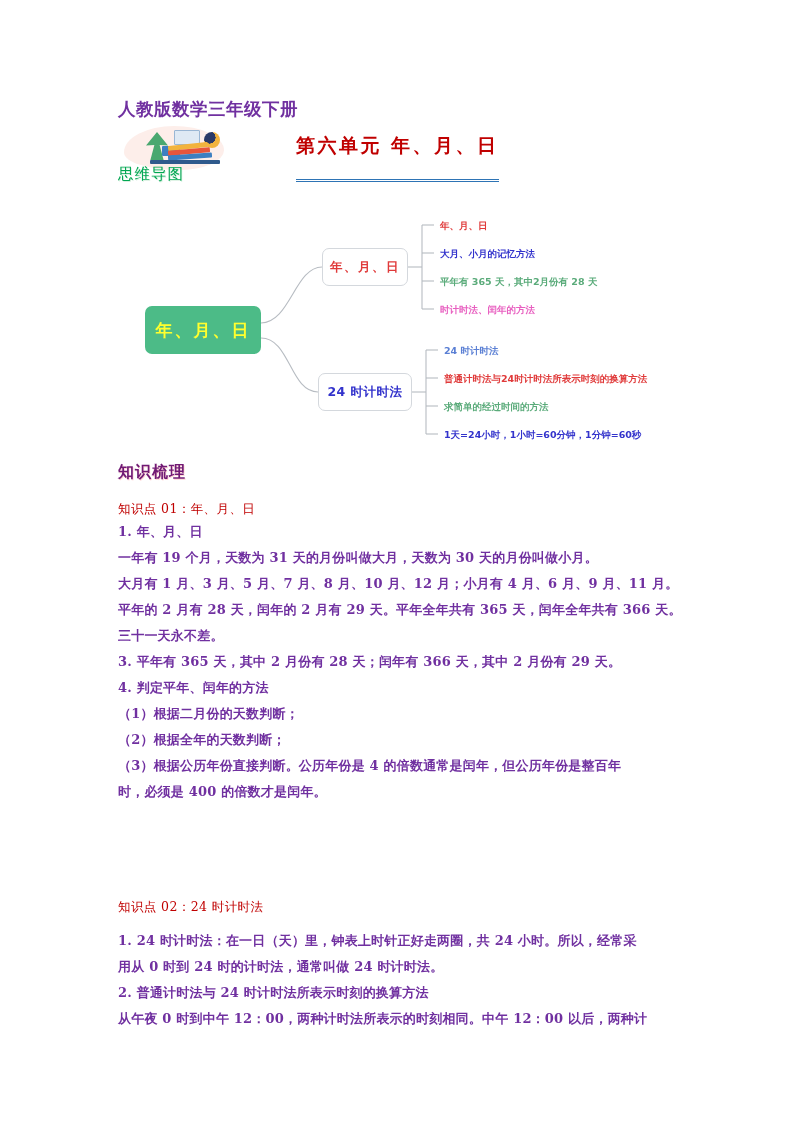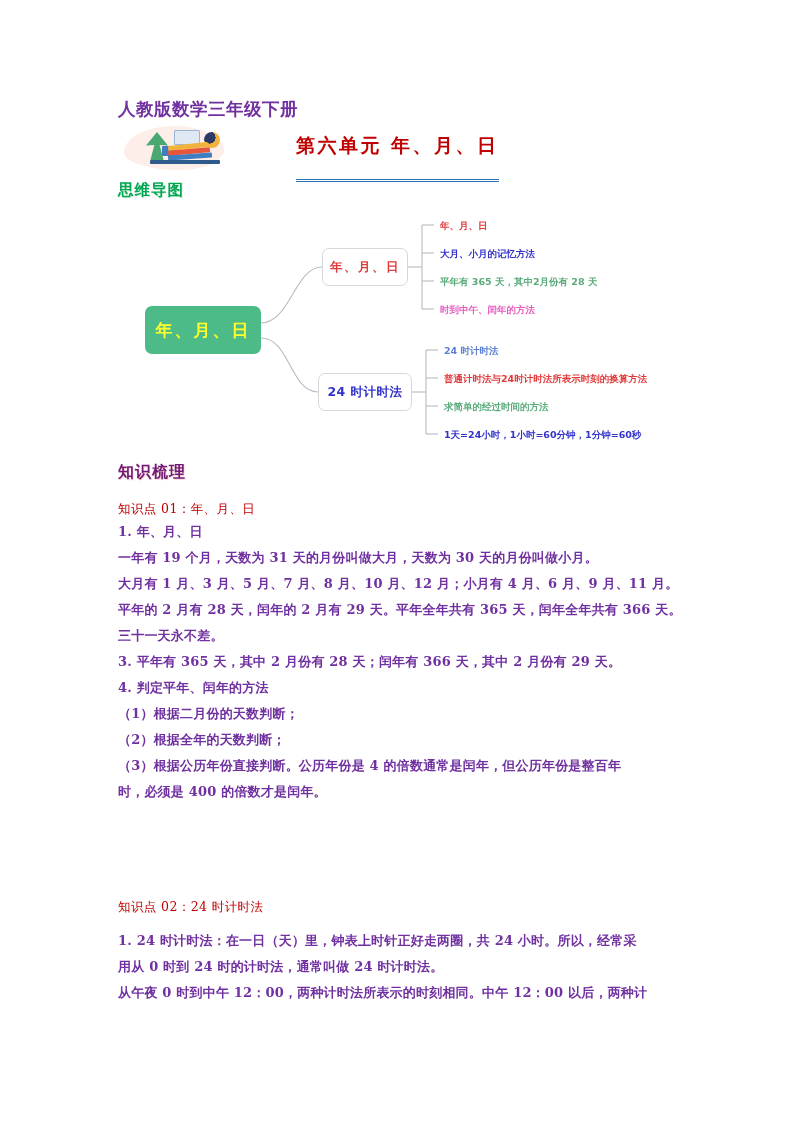--- a/index.html
+++ b/index.html
@@ -105,24 +105,24 @@
     position: absolute;
     left: 46px; top: 20px;
     width: 18px; height: 10px;
     background: #3d7fc1;
     border-radius: 1px;
   }
 
   .hdr-mindmap-label {
     position: absolute;
     left: 118px;
-    top: 180px;
+    top: 164px;
     font-family: "DejaVu Serif", "Liberation Serif", serif;
     font-size: 15.5px;
-    font-weight: bold;
+    font-weight: normal;
     color: #00a651;
     letter-spacing: 1px;
     white-space: nowrap;
     text-shadow: 0.7px 0.7px 0 #d8f0e0;
   }
 
   
   .mindmap {
     position: absolute;
     left: 130px;
@@ -277,21 +277,21 @@
 
     <div class="mm-root">年、月、日</div>
 
     <div class="mm-branch mm-branch-1">年、月、日</div>
 
     <div class="mm-branch mm-branch-2">24 时计时法</div>
 
     <div class="mm-leaf" style="left:310px; top:16px; color:#e03a3a;">年、月、日</div>
     <div class="mm-leaf" style="left:310px; top:44px; color:#3333cc;">大月、小月的记忆方法</div>
     <div class="mm-leaf" style="left:310px; top:72px; color:#5aab7a;">平年有 365 天，其中2月份有 28 天</div>
-    <div class="mm-leaf" style="left:310px; top:100px; color:#e85fc0;">时到中午、闰年的方法</div>
+    <div class="mm-leaf" style="left:310px; top:100px; color:#e85fc0;">时计时法、闰年的方法</div>
 
     <div class="mm-leaf" style="left:314px; top:141px; color:#5a7fd4;">24 时计时法</div>
     <div class="mm-leaf" style="left:314px; top:169px; color:#e03a3a;">普通计时法与24时计时法所表示时刻的换算方法</div>
     <div class="mm-leaf" style="left:314px; top:197px; color:#5aab7a;">求简单的经过时间的方法</div>
     <div class="mm-leaf" style="left:314px; top:225px; color:#3333cc;">1天=24小时，1小时=60分钟，1分钟=60秒</div>
   </div>
 
   <div class="sec-heading" style="top:462px;">知识梳理</div>
 
   <div class="kp-title" style="top:501px;text-align:right;">知识点 01：年、月、日</div>
@@ -308,16 +308,17 @@
     <p>（2）根据全年的天数判断；</p>
     <p>（3）根据公历年份直接判断。公历年份是 4 的倍数通常是闰年，但公历年份是整百年</p>
     <p>时，必须是 400 的倍数才是闰年。</p>
   </div>
 
   <div class="kp-title" style="top:899px;">知识点 02：24 时计时法</div>
 
   <div class="body-block" style="top:917px;margin-top:11px;">
     <p>1. 24 时计时法：在一日（天）里，钟表上时针正好走两圈，共 24 小时。所以，经常采</p>
     <p>用从 0 时到 24 时的计时法，通常叫做 24 时计时法。</p>
+    <p>2. 普通计时法与 24 时计时法所表示时刻的换算方法</p>
     <p>从午夜 0 时到中午 12：00，两种计时法所表示的时刻相同。中午 12：00 以后，两种计</p>
   </div>
 
 </div>
 
 </body></html>

